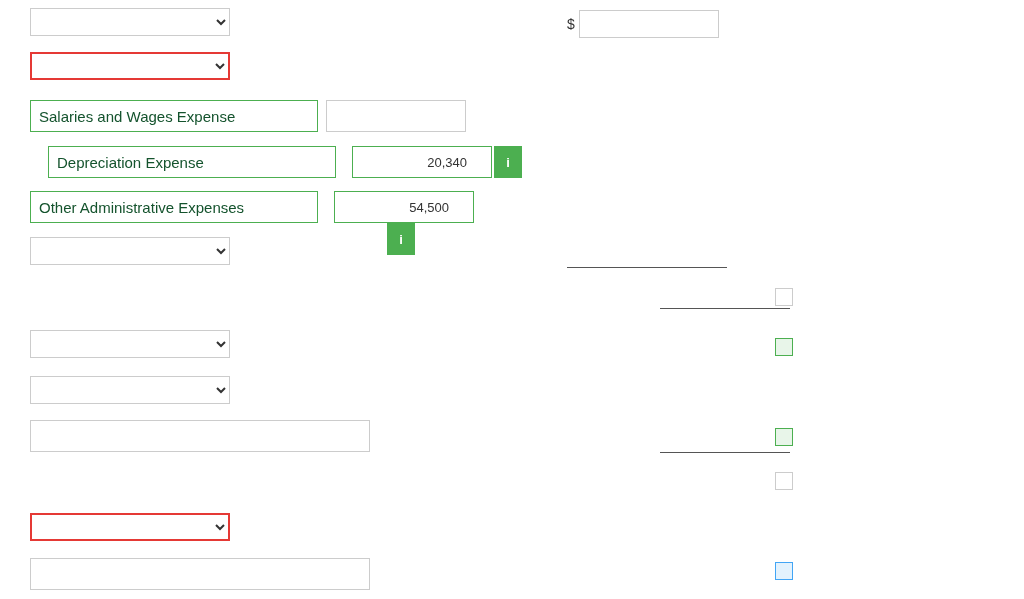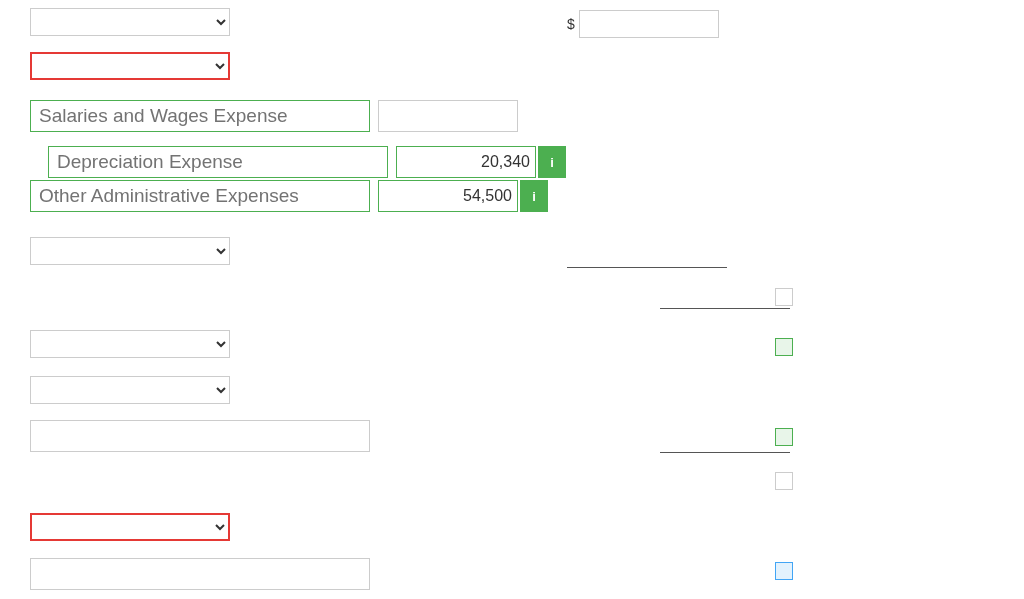--- a/index.html
+++ b/index.html
@@ -24,41 +24,42 @@
       padding: 2px 4px;
       color: #333;
     }
     select.red-border {
       border: 2px solid #e53935;
     }
     .select-normal {
       width: 200px;
     }
     .label-box {
-      width: 340px;
+      width: 288px;
       height: 32px;
       border: 1px solid #4caf50;
       background: #fff;
       padding: 0 8px;
       display: flex;
       align-items: center;
-      font-size: 19px;
-      color: #737373;
+      font-size: 15px;
+      color: #14532d;
     }
     .value-box {
       width: 140px;
       height: 32px;
       border: 1px solid #4caf50;
       background: #fff;
-      padding: 0 5px;
+      padding: 0 24px;
       display: flex;
       align-items: center;
       justify-content: flex-end;
-      font-size: 16px;
+      font-size: 13px;
       color: #333;
+      margin-left: 8px;
     }
     .info-btn {
       width: 28px;
       height: 32px;
       background: #4caf50;
       color: #fff;
       border: none;
       display: flex;
       align-items: center;
       justify-content: center;
@@ -117,23 +118,23 @@
   </div>
 
   <div class="elem" style="top:146px; left:48px; display:flex; align-items:center;">
     <div class="label-box">Depreciation Expense</div>
     <div style="margin-left:8px; display:flex; align-items:center;">
       <div class="value-box">20,340</div>
       <button class="info-btn">i</button>
     </div>
   </div>
 
-  <div class="elem" style="top:180px; left:30px; display:flex; align-items:flex-start;">
+  <div class="elem" style="top:191px; left:30px; display:flex; align-items:flex-start;">
     <div class="label-box">Other Administrative Expenses</div>
-    <div style="margin-left:8px; display:flex; align-items:center;">
+    <div style="margin-left:8px; display:flex; align-items:center;flex-direction:column;">
       <div class="value-box">54,500</div>
       <button class="info-btn">i</button>
     </div>
   </div>
 
   <div class="elem" style="top:237px; left:30px;">
     <select class="select-normal">
       <option value=""></option>
     </select>
   </div>

